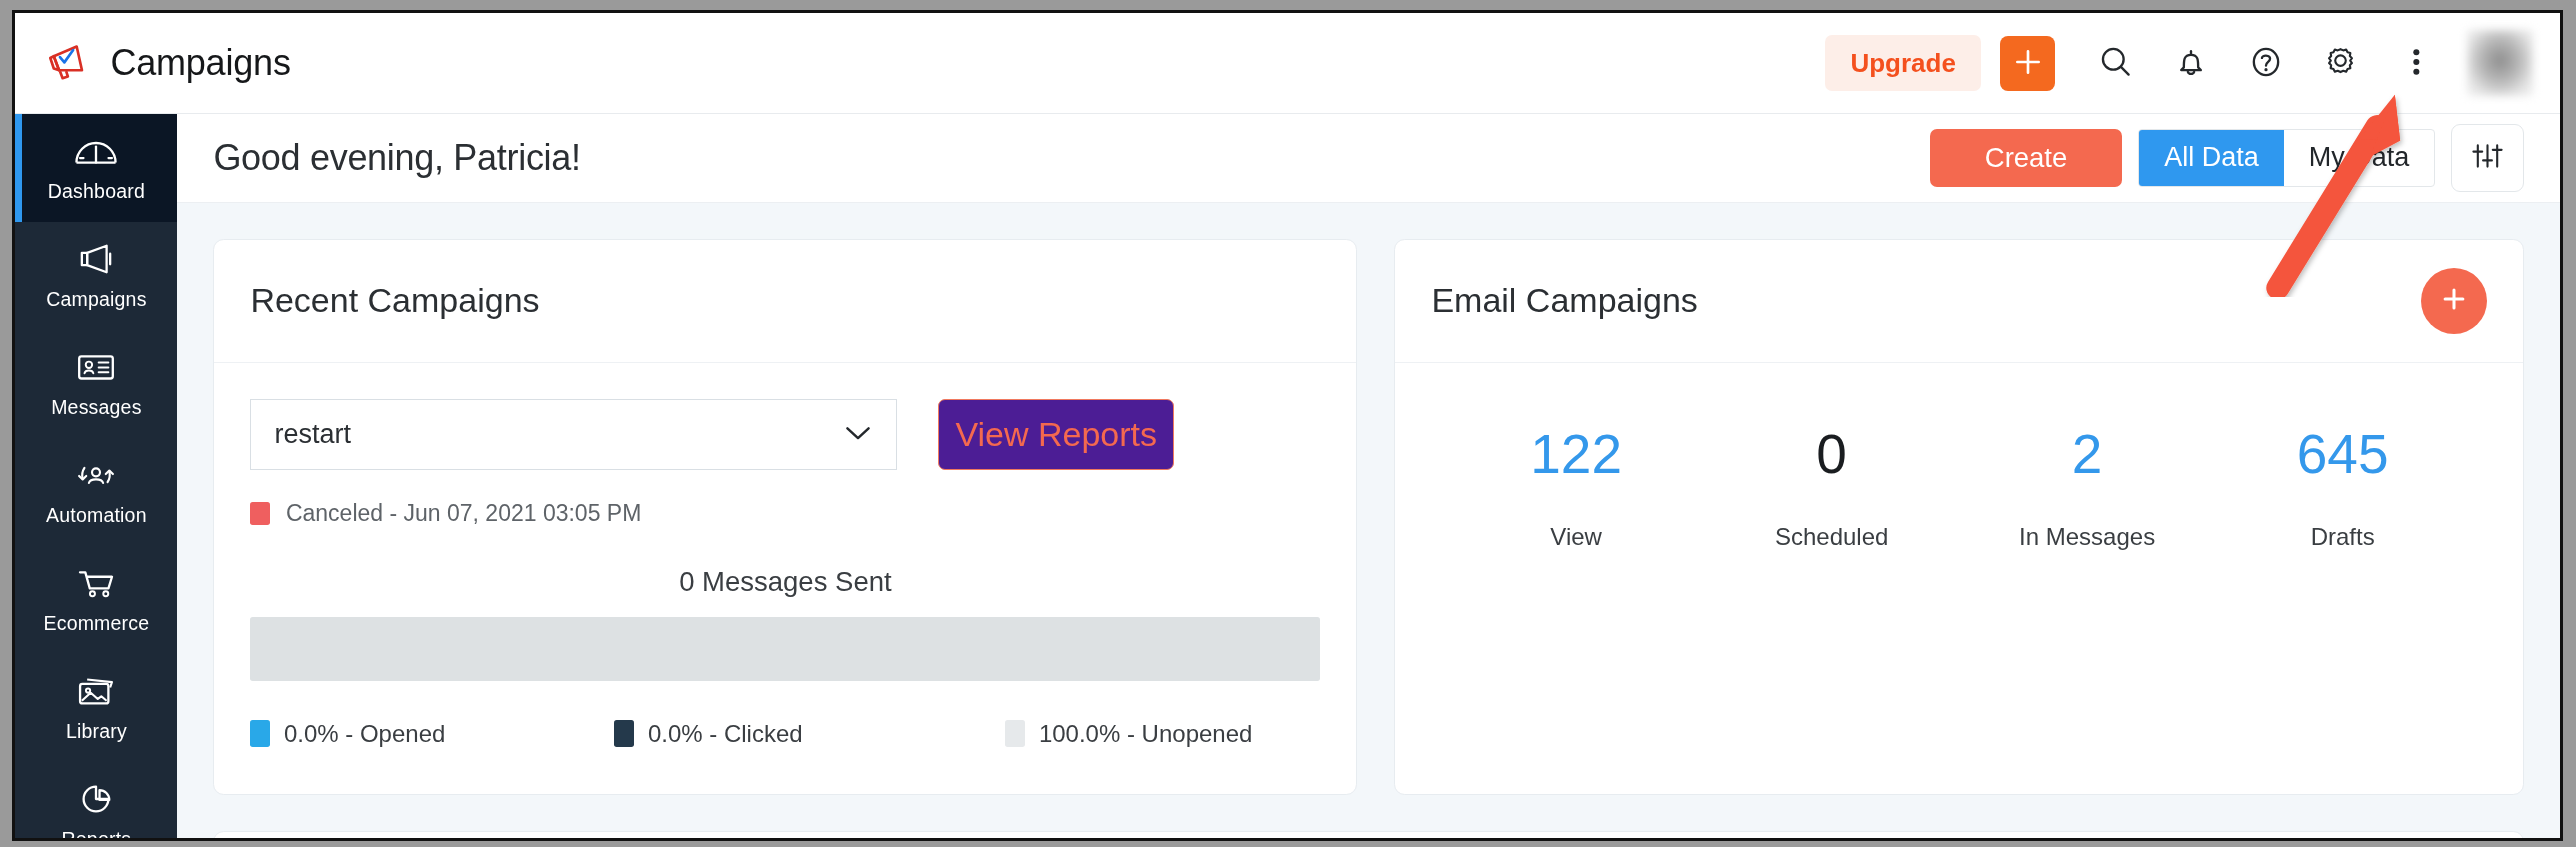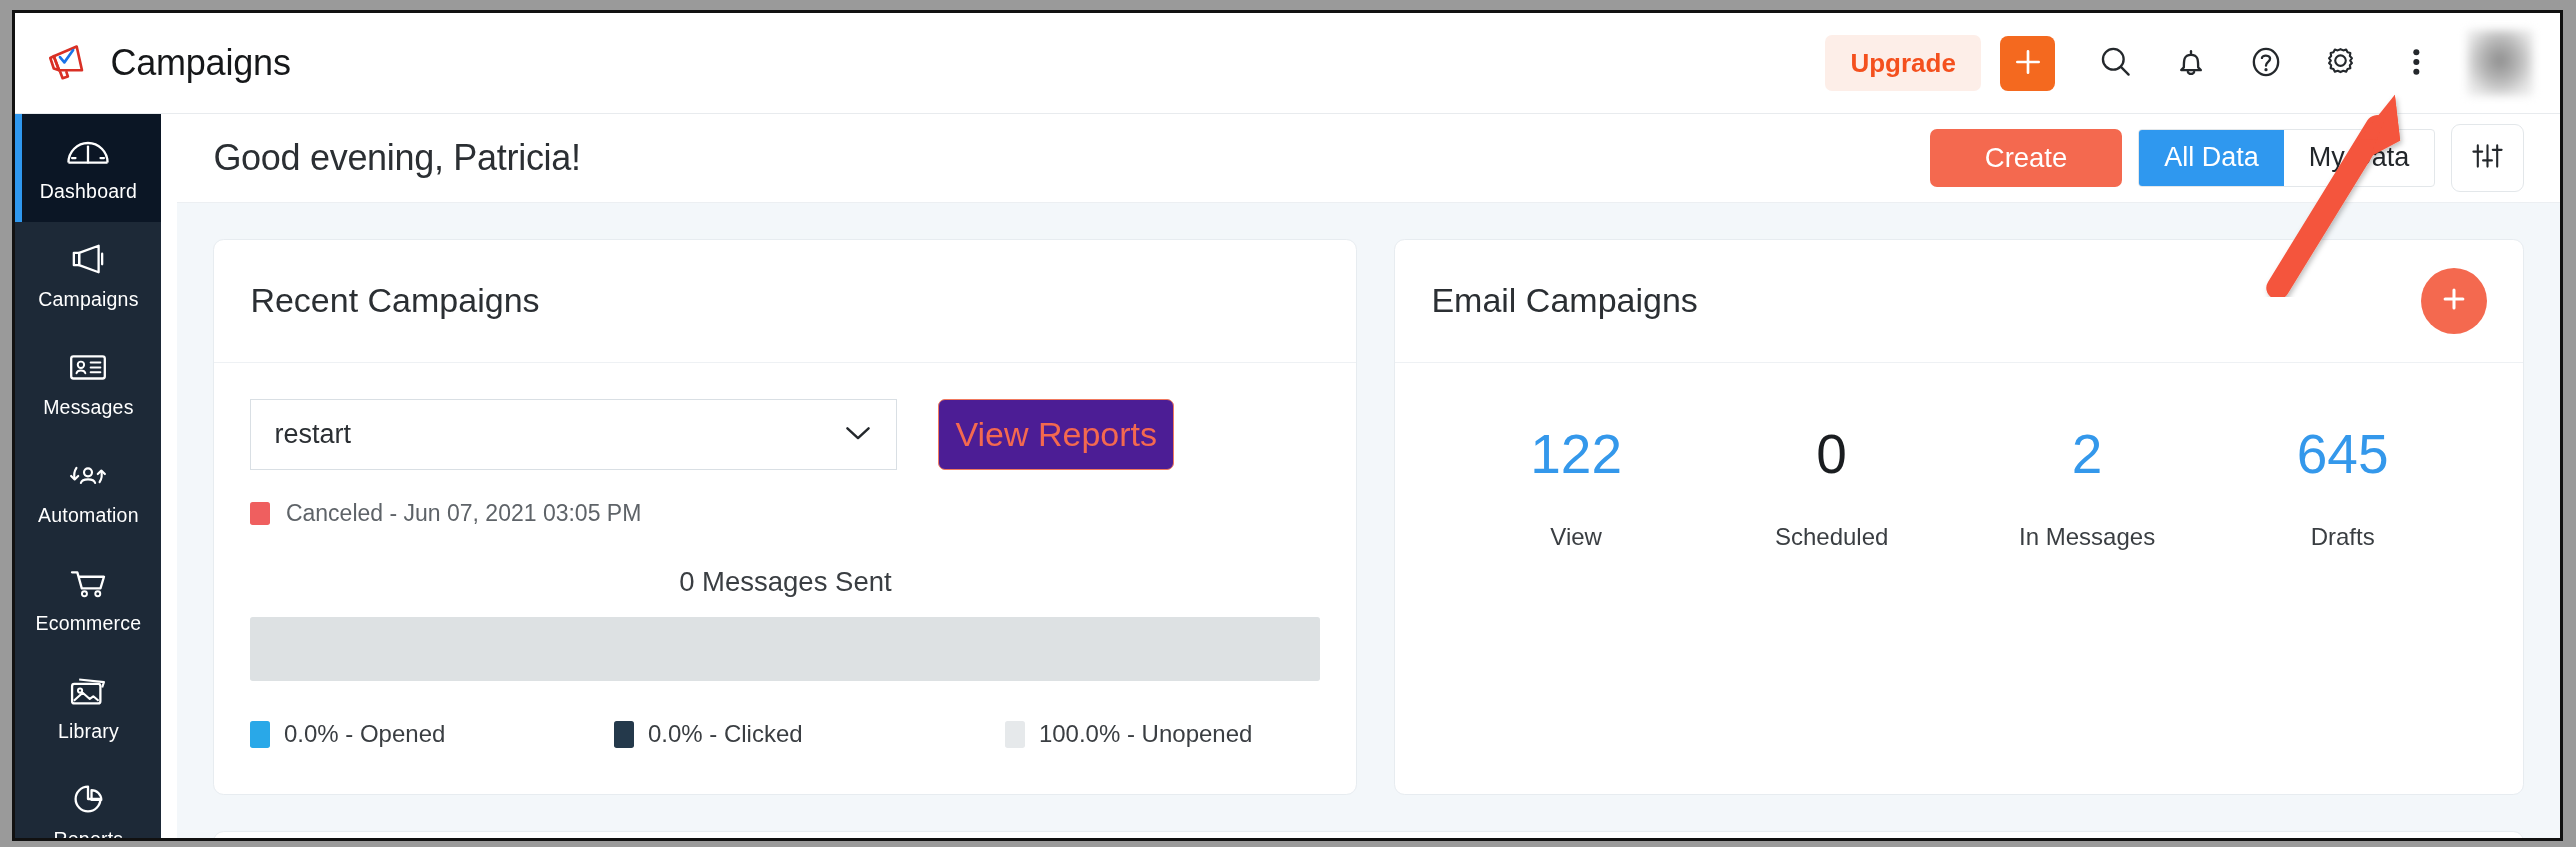--- a/index.html
+++ b/index.html
@@ -93,21 +93,21 @@
     border-radius: 3.6px;
     background: radial-gradient(ellipse at 50% 46%, #8d8d8d 0%, #b9b9b9 42%, #e2e2e2 72%, #f3f3f3 100%);
     filter: blur(4.4px);
   }
 
   
   #sidebar {
     position: absolute;
     left: 0;
     top: 101px;
-    width: 146px;
+    width: 162px;
     bottom: 0;
     background: #1d2937;
     text-align: right;
   }
   .side-item {
     position: relative;
     height: 108px;
     display: flex;
     flex-direction: column;
     align-items: center;
@@ -285,21 +285,21 @@
     margin-top: 19.5px;
     display: flex;
     overflow: hidden;
   }
   #legend-row {
     display: flex;
     margin-top: 39px;
   }
   .legend-item {
     display: flex;
-    align-items: flex-end;
+    align-items: flex-start;
     gap: 14px;
     font-size: 24px;
     color: #3a3e42;
   }
   .legend-swatch { width: 19.5px; height: 27px; border-radius: 2.7px; }
 
   
   #email-stats {
     display: flex;
     padding: 0 53px;

